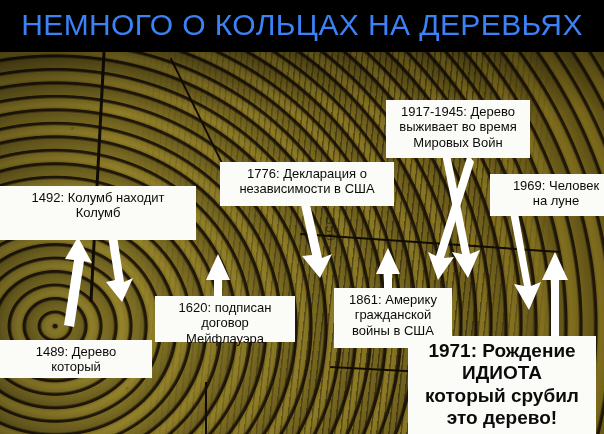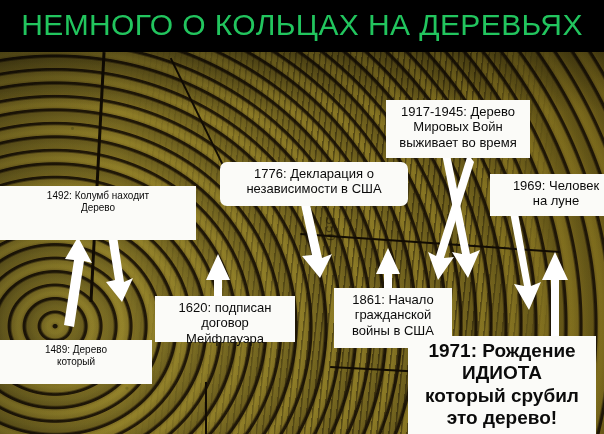--- a/index.html
+++ b/index.html
@@ -7,21 +7,21 @@
     position:relative;width:604px;height:434px;overflow:hidden;
     background:#000;font-family:"Liberation Sans",sans-serif;
   }
   
   #titlebar{
     position:absolute;left:0;top:0;width:604px;height:52px;
     background:#000;z-index:40;
   }
   #title{
     position:absolute;left:0;top:3px;width:604px;text-align:center;
-    color:#22c55e;font-size:30px;letter-spacing:.4px;line-height:44px;
+    color:#3b82f6;font-size:30px;letter-spacing:.4px;line-height:44px;
     font-family:"Liberation Sans",sans-serif;white-space:nowrap;
   }
   
   #photo{
     position:absolute;left:0;top:52px;width:604px;height:382px;
     overflow:hidden;background:#5a1010;
   }
   
   
   .wood{
@@ -67,21 +67,21 @@
   }
   
   .crack{position:absolute;background:#120c03;}
   
   .box{
     position:absolute;background:#fbfbf8;color:#0b0b0b;
     text-align:center;line-height:1.18;
     font-family:"Liberation Sans",sans-serif;
     padding:4px 7px;box-sizing:border-box;z-index:25;
   }
-  .b-norm{font-size:10px;}
+  .b-norm{font-size:13px;}
   .b-small{font-size:13px;}
   .b-bold{font-weight:bold;font-size:19px;}
   
   .arrow{position:absolute;z-index:20;}
   .arrow svg{display:block;overflow:visible;}
   .wm{
     position:absolute;z-index:15;color:rgba(30,22,6,.55);
     font-size:13px;font-family:"Liberation Sans",sans-serif;
     transform:rotate(90deg);letter-spacing:1px;
   }
@@ -161,48 +161,48 @@
     <div class="arrow" style="left:541px;top:200px;">
       <svg width="28" height="98" viewBox="0 0 28 98">
         <path d="M14 0 L27 28 L18 28 L18 98 L10 98 L10 28 L1 28 Z" fill="#ffffff"></path>
       </svg>
     </div>
 
   </div>
 
   <div class="box b-norm" style="left:0px;top:186px;width:196px;height:54px;">
     <div>1492: Колумб находит</div>
-    <div>Дерево</div>
-  </div>
-
-  <div class="box b-norm" style="left:0px;top:340px;width:152px;height:44px;">
+    <div>Колумб</div>
+  </div>
+
+  <div class="box b-norm" style="left:0px;top:340px;width:152px;height:38px;">
     <div>1489: Дерево</div>
     <div>который</div>
   </div>
 
   <div class="box b-small" style="left:155px;top:296px;width:140px;height:46px;">
     <div>1620: подписан</div>
     <div>договор Мейфлауэра</div>
   </div>
 
-  <div class="box b-small" style="left:220px;top:162px;width:188px;height:44px;border-radius:7px;">
+  <div class="box b-small" style="left:220px;top:162px;width:174px;height:44px;">
     <div>1776: Декларация о</div>
     <div>независимости в США</div>
   </div>
 
   <div class="box b-small" style="left:334px;top:288px;width:118px;height:60px;">
-    <div>1861: Начало</div>
+    <div>1861: Америку</div>
     <div>гражданской</div>
     <div>войны в США</div>
   </div>
 
   <div class="box b-small" style="left:386px;top:100px;width:144px;height:58px;">
     <div>1917-1945: Дерево</div>
+    <div>выживает во время</div>
     <div>Мировых Войн</div>
-    <div>выживает во время</div>
   </div>
 
   <div class="box b-small" style="left:490px;top:174px;width:132px;height:42px;">
     <div>1969: Человек</div>
     <div>на луне</div>
   </div>
 
   <div class="box b-bold" style="left:408px;top:336px;width:188px;height:98px;">
     <div>1971: Рождение</div>
     <div>ИДИОТА</div>

